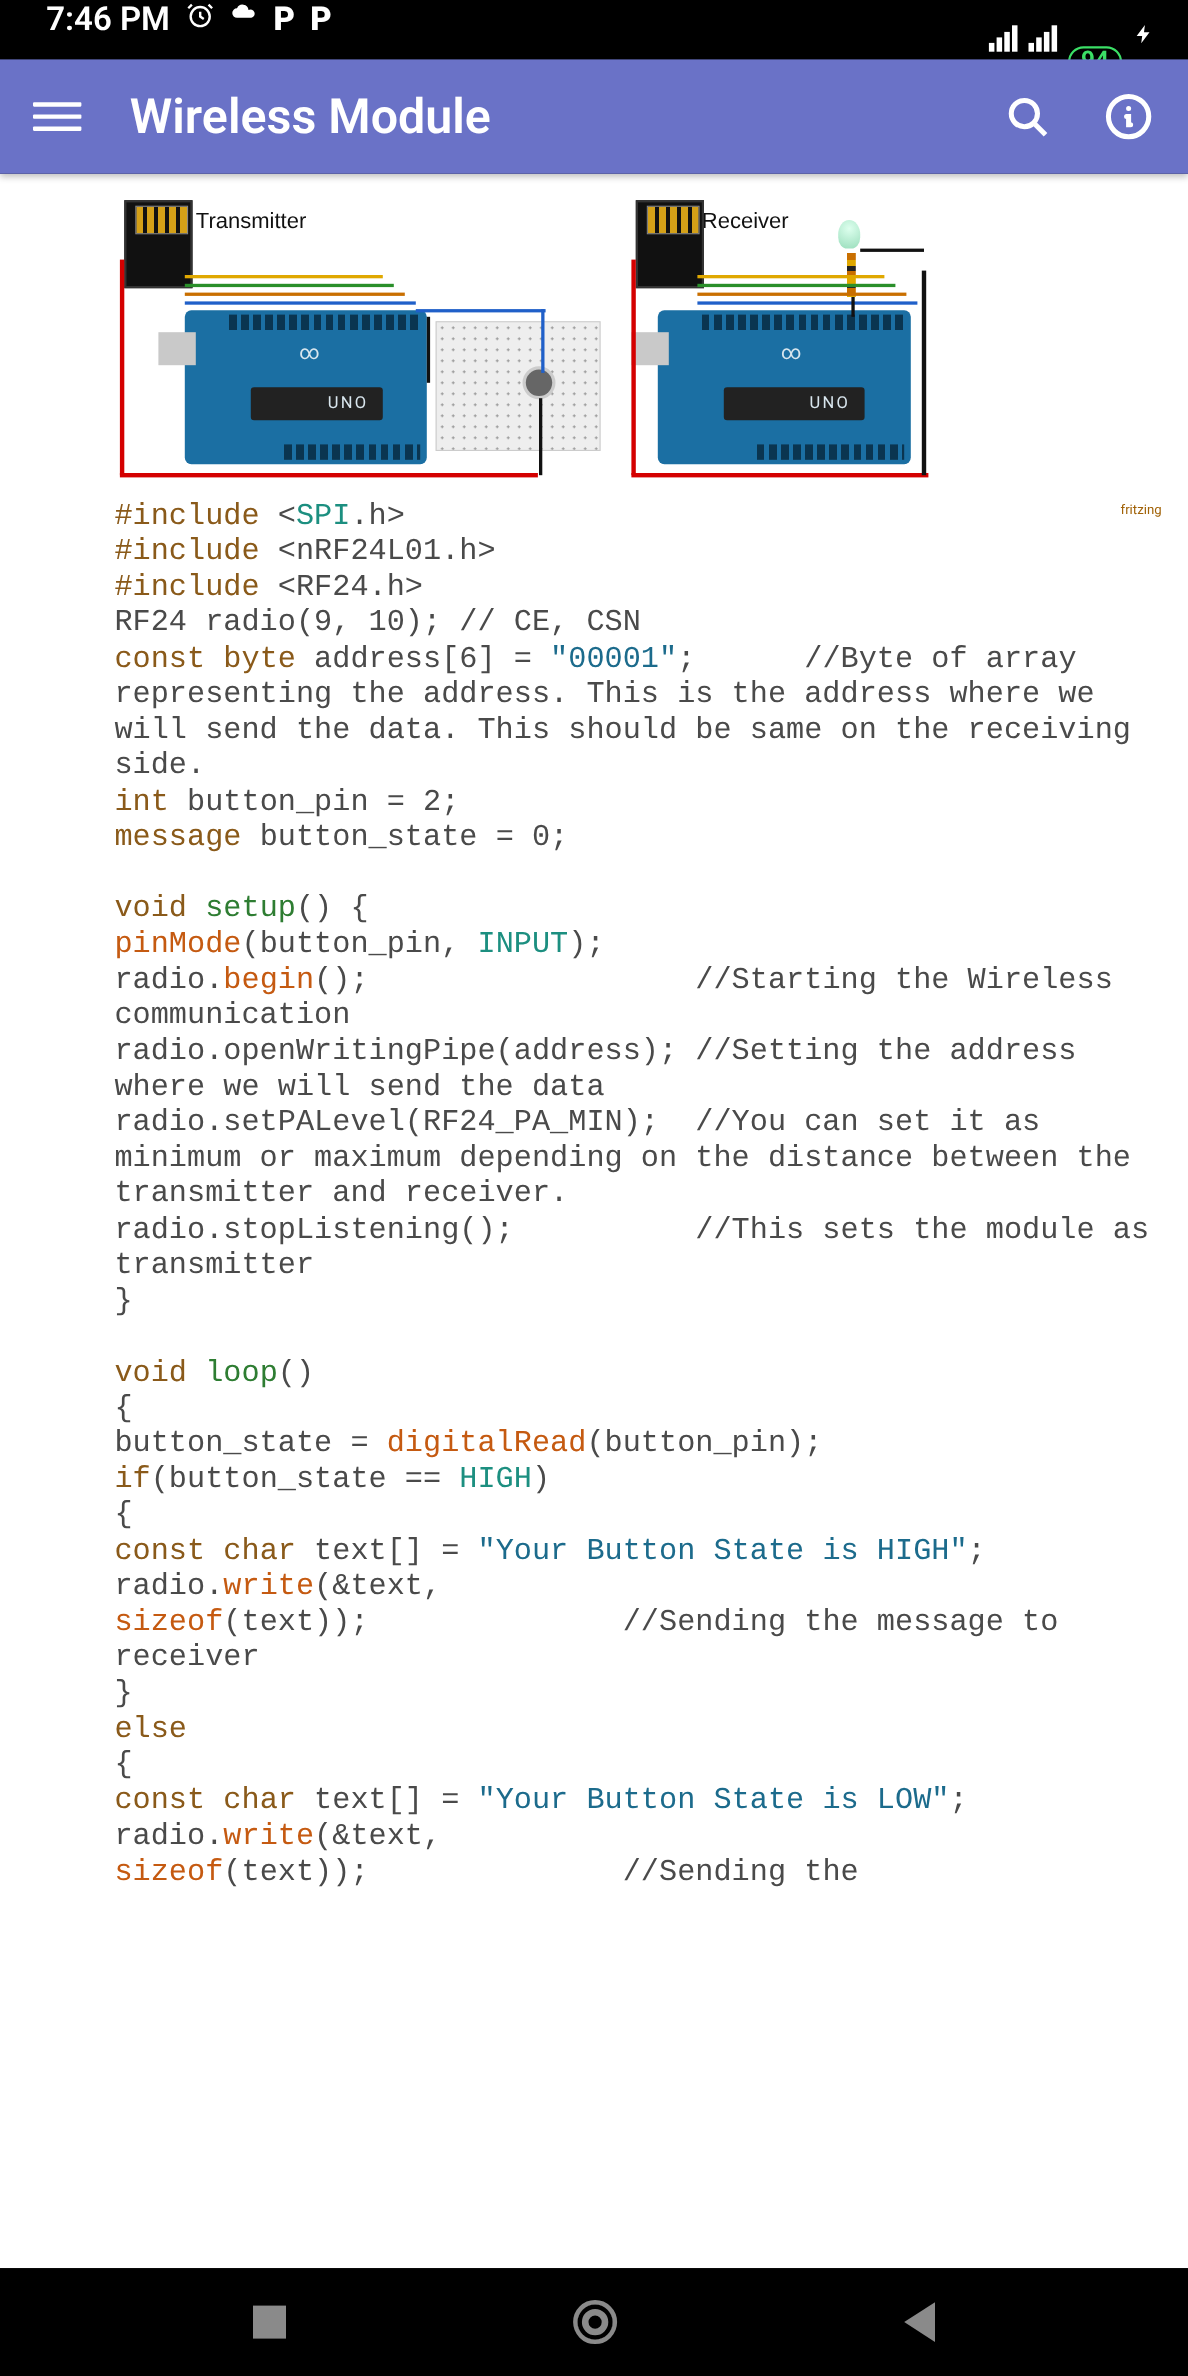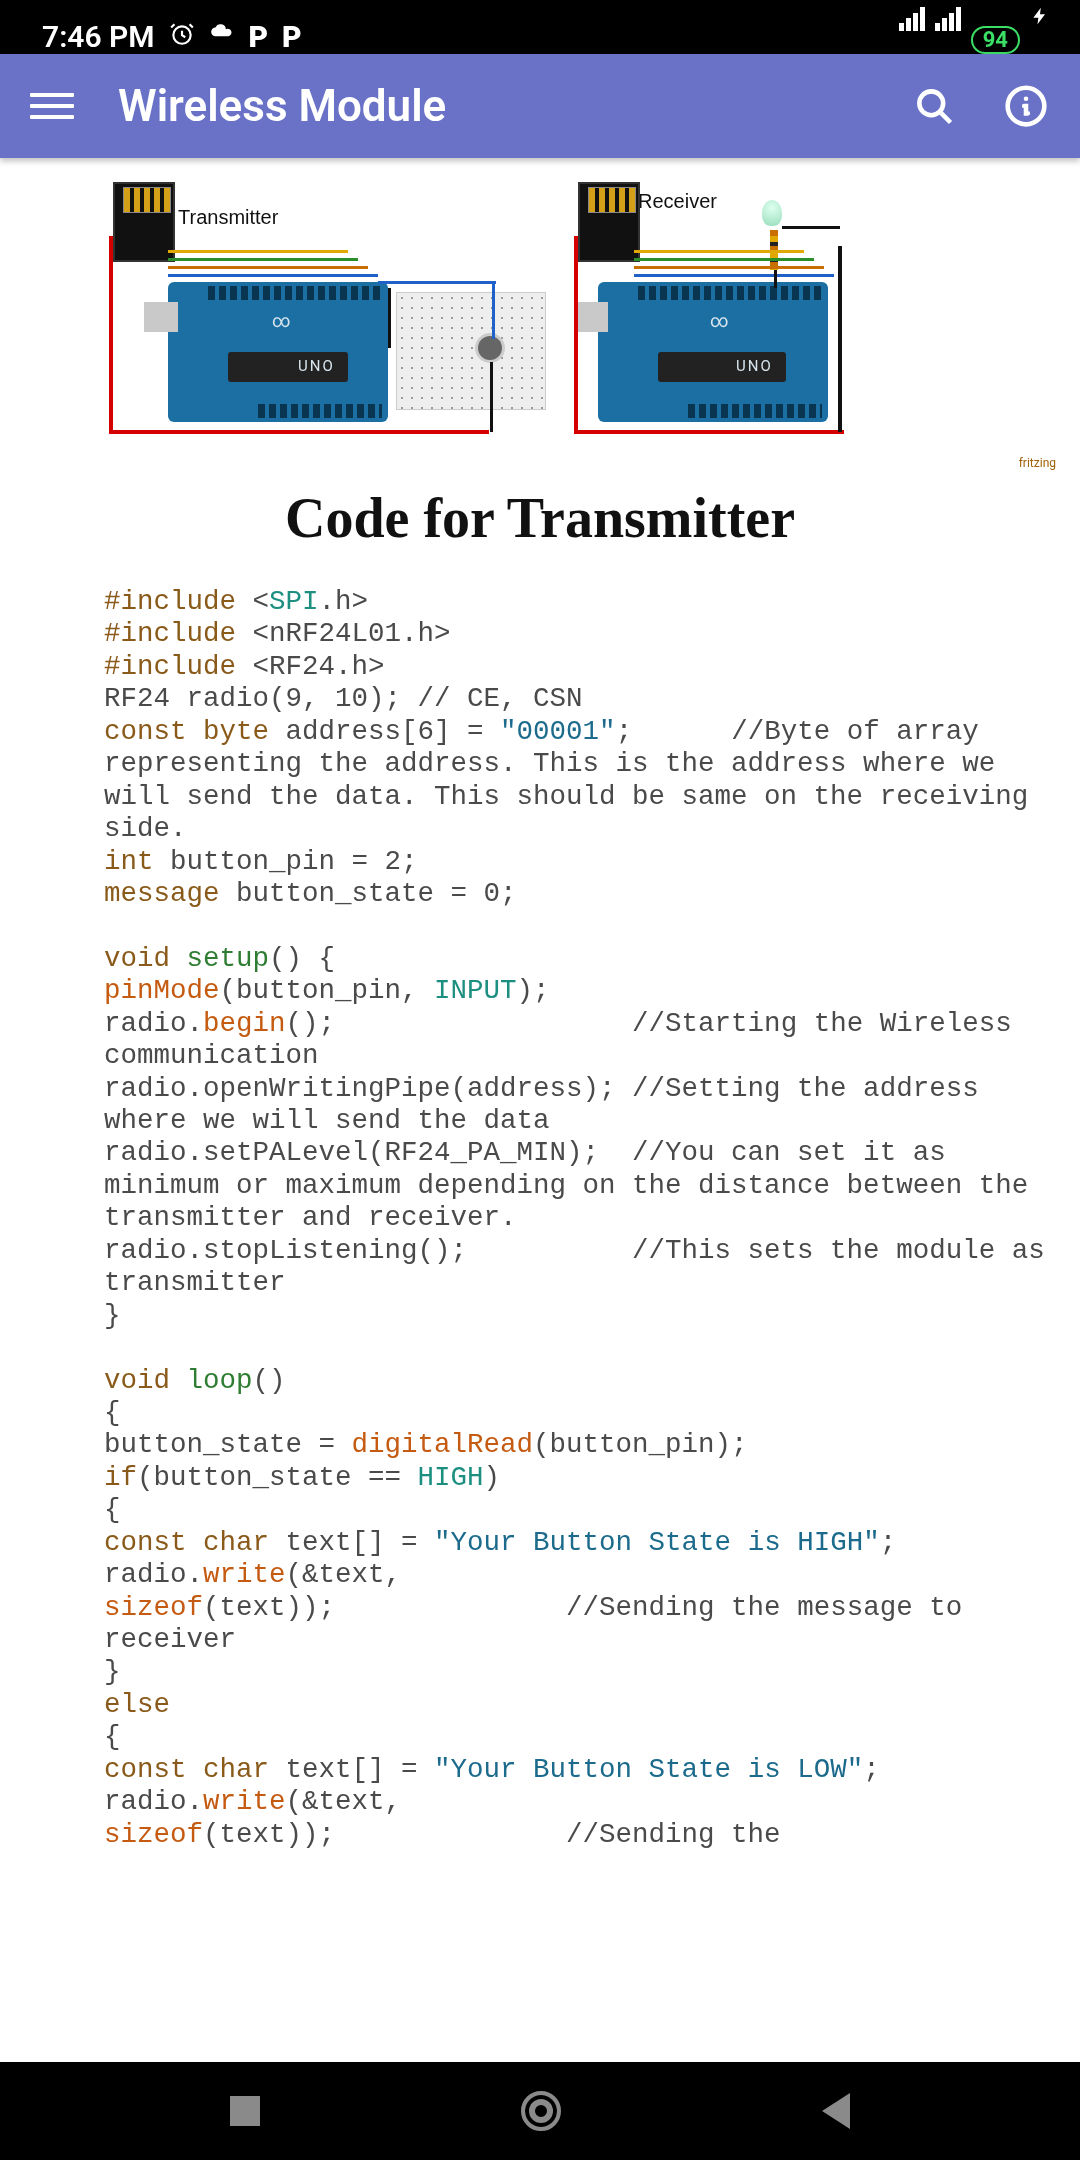--- a/index.html
+++ b/index.html
@@ -9,21 +9,21 @@
     background: #000;
     font-family: Roboto, Arial, sans-serif;
     overflow: hidden;
     position: relative;
   }
   .status-bar {
     height: 54px;
     background: #000;
     color: #fff;
     display: flex;
-    align-items: flex-end;
+    align-items: flex-start;
     justify-content: space-between;
     padding: 0 30px 0 42px;
     font-size: 30px;
     font-weight: 600;
   }
   .status-left { display: flex; align-items: center; gap: 14px; }
   .status-right { display: flex; align-items: center; gap: 10px; }
   .battery-badge {
     border: 2px solid #3bdf66;
     border-radius: 14px;
@@ -215,21 +215,21 @@
           <path d="M12 8h.01M11 12h1v4h1" stroke-linecap="round"></path>
         </svg>
     </div>
   </div>
 </div>
 
 <div class="content">
 
   <div class="diagram-wrap">
 
-    <div class="diagram-text" style="left:160px; top:30px;">Transmitter</div>
+    <div class="diagram-text" style="left:160px; top:14px;">Transmitter</div>
     <div class="nrf-chip board-block" style="left:95px; top:6px;"></div>
     <div class="uno-board" style="left:150px; top:106px; width:220px; height:140px;">
       <div class="header-row" style="top:4px; left:40px; right:6px;"></div>
       <div class="header-row" style="bottom:4px; left:90px; right:6px;"></div>
       <div class="usb-port" style="left:-24px; top:20px; width:34px; height:30px;"></div>
       <div class="chip-ic" style="left:60px; top:70px; width:120px; height:30px;"></div>
       <span class="uno-infinity" style="left:104px; top:28px;">∞</span>
       <span class="label-uno" style="left:130px; top:28px;">UNO</span>
     </div>
     <div class="breadboard" style="left:378px; top:116px; width:150px; height:118px;"></div>
@@ -266,21 +266,20 @@
     <div class="wire" style="left:616px; top:82px; width:180px; height:3px; background:#2a8f2a;"></div>
     <div class="wire" style="left:616px; top:90px; width:190px; height:3px; background:#c96f00;"></div>
     <div class="wire" style="left:616px; top:98px; width:200px; height:3px; background:#2060c9;"></div>
     <div class="wire" style="left:756px; top:94px; width:3px; height:18px; background:#111;"></div>
     <div class="wire" style="left:820px; top:70px; width:4px; height:186px; background:#111;"></div>
     <div class="wire" style="left:764px; top:50px; width:58px; height:3px; background:#111;"></div>
 
     <div class="fritzing">fritzing</div>
   </div>
 
-  <h2 class="section-title">Code for Transmitter</h2>
 
 
   <div class="code-block"><span class="kw-pre">#include</span><span> &lt;</span><span class="kw-lit">SPI</span><span>.h&gt;</span>
 <span class="kw-pre">#include</span><span> &lt;nRF24L01.h&gt;</span>
 <span class="kw-pre">#include</span><span> &lt;RF24.h&gt;</span>
 <span>RF24 radio(9, 10); // CE, CSN</span>
 <span class="kw-pre">const</span> <span class="kw-type">byte</span><span> address[6] = </span><span class="kw-str">"00001"</span><span>;      //Byte of array representing the address. This is the address where we will send the data. This should be same on the receiving side.</span>
 <span class="kw-pre">int</span><span> button_pin = 2;</span>
 <span class="kw-pre">message</span><span> button_state = 0;</span>
 

